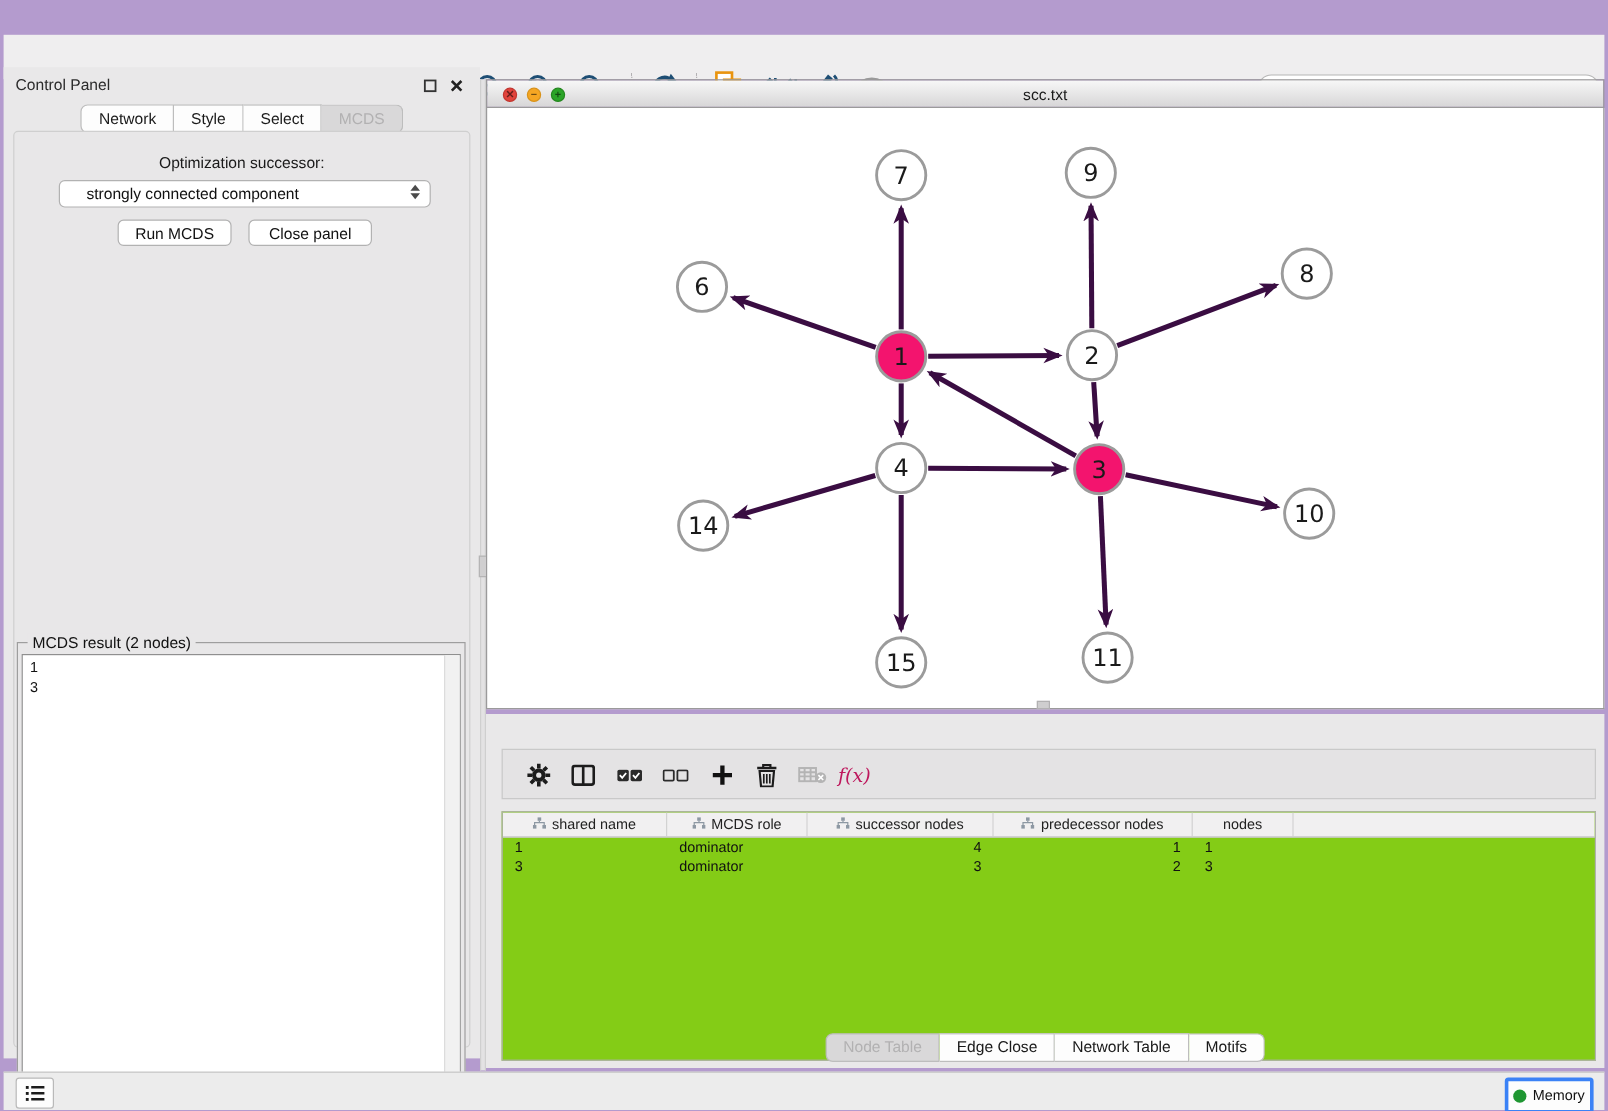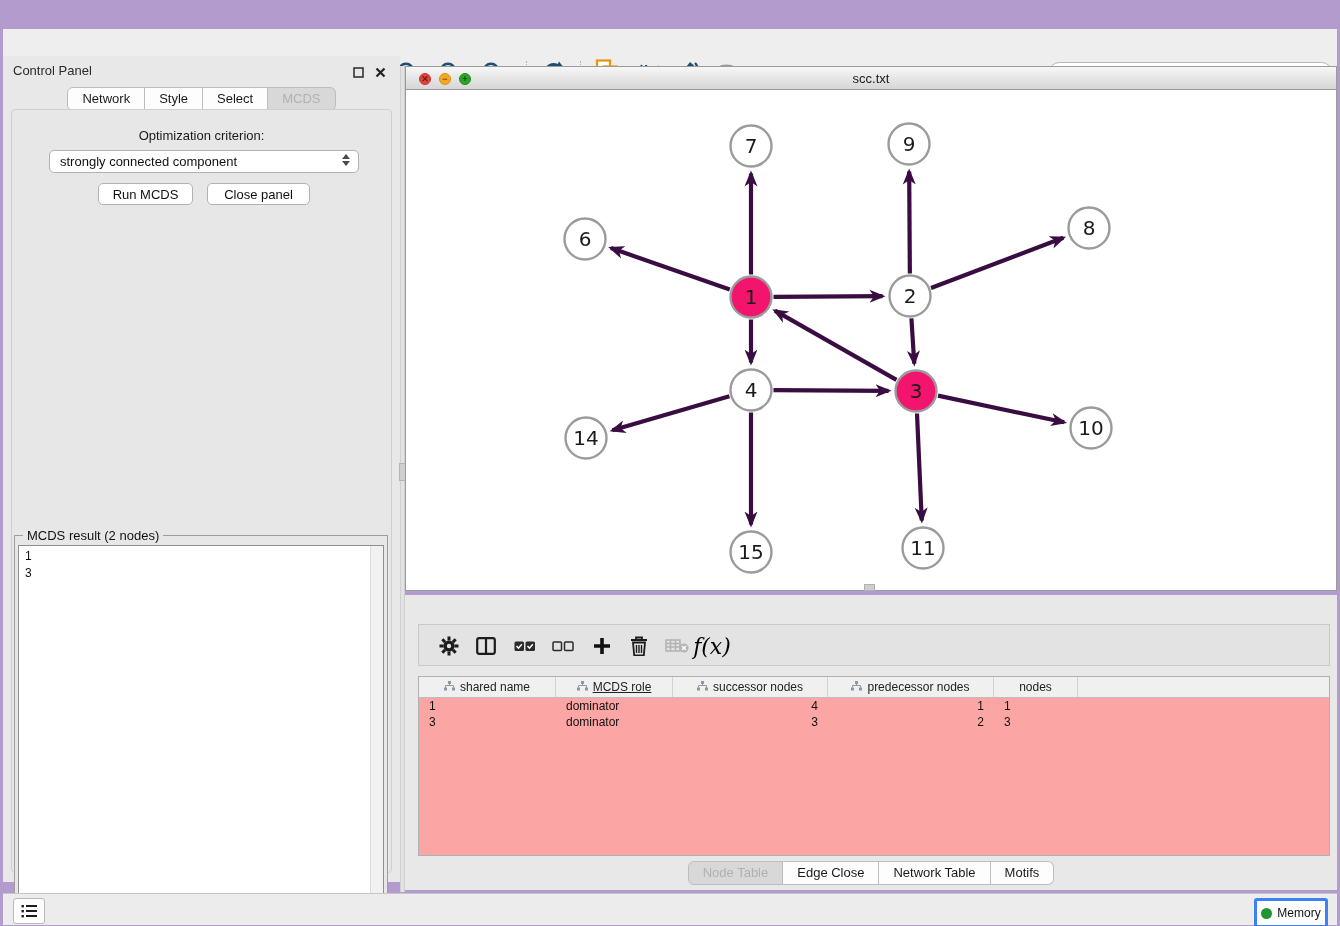--- a/index.html
+++ b/index.html
@@ -21,21 +21,21 @@
   .panel-title{position:absolute;left:10px;top:7px;font-size:13px;color:#2b2b2b;}
   .win-float{position:absolute;top:8px;width:11px;height:11px;}
   .win-close{position:absolute;top:8px;width:11px;height:11px;}
   .tabstrip{position:absolute;width:100%;display:flex;justify-content:center;}
   .tab{height:22px;line-height:22px;padding:0 14px;background:#fdfdfd;border:1px solid #bdbdbd;border-left:none;font-size:13px;color:#1a1a1a;}
   .tab:first-child{border-left:1px solid #bdbdbd;border-radius:6px 0 0 6px;}
   .tab:last-child{border-radius:0 6px 6px 0;}
   .tab.active{background:#d9d8d9;color:#b2b1b2;}
   #cp-content{position:absolute;left:8px;top:53px;width:379px;height:762px;background:#e8e7e8;border:1px solid #cfcfcf;border-radius:4px;}
   #opt-label{position:absolute;left:0;top:18px;width:100%;text-align:center;font-size:13px;color:#1a1a1a;}
-  #opt-select{position:absolute;left:37px;top:40px;width:310px;height:23px;background:#fff;border:1px solid #b2b2b2;border-radius:5px;font-size:13px;color:#111;line-height:21px;padding-left:10px;box-sizing:border-box;}
+  #opt-select{position:absolute;left:37px;top:40px;width:310px;height:23px;background:#fff;border:1px solid #b2b2b2;border-radius:5px;font-size:13px;color:#111;line-height:21px;padding-left:22px;box-sizing:border-box;}
   .sel-arrows{position:absolute;right:8px;top:3px;display:flex;flex-direction:column;gap:2px;}
   .tri-up{width:0;height:0;border-left:4px solid transparent;border-right:4px solid transparent;border-bottom:5px solid #4a4a4a;}
   .tri-dn{width:0;height:0;border-left:4px solid transparent;border-right:4px solid transparent;border-top:5px solid #4a4a4a;}
   .cp-btn{position:absolute;top:73px;height:22px;background:#fff;border:1px solid #b2b2b2;border-radius:5px;font-size:13px;color:#111;font-family:"Liberation Sans",sans-serif;}
   #mcds-result{position:absolute;left:2px;top:425px;width:372px;height:383px;border:1px solid #9e9e9e;background:#e8e7e8;}
   #mcds-legend{position:absolute;left:8px;top:-8px;background:#e8e7e8;padding:0 4px;font-size:13px;color:#111;}
   #mcds-text{position:absolute;left:3px;top:9px;right:3px;bottom:4px;background:#fff;border:1px solid #8f8f8f;font-size:12px;color:#111;padding:2px 0 0 6px;white-space:pre;line-height:17px;font-family:"Liberation Sans",sans-serif;}
   #mcds-scroll{position:absolute;right:4px;top:10px;width:12px;bottom:5px;background:#f1f1f1;border-left:1px solid #dcdcdc;}
   
   #v-splitter{left:400px;top:66px;width:5px;height:826px;background:#e3e2e3;border-left:1px solid #cfcfcf;border-right:1px solid #cfcfcf;box-sizing:border-box;}
@@ -44,22 +44,22 @@
   #net-window{left:405px;top:66px;width:932px;height:525px;}
   #net-titlebar{position:absolute;left:0;top:0;width:100%;height:24px;background:linear-gradient(#f7f7f7,#d7d6d7);border:1px solid #9b9a9b;box-sizing:border-box;}
   #net-title{width:100%;text-align:center;font-size:13px;color:#1a1a1a;line-height:23px;}
   .mac-dot{position:absolute;top:6px;width:12px;height:12px;border-radius:50%;box-sizing:border-box;display:flex;align-items:center;justify-content:center;font-size:9px;font-weight:bold;color:rgba(0,0,0,.55);line-height:1;}
   #net-canvas{position:absolute;left:0;top:24px;width:932px;height:501px;background:#fff;border:1px solid #9b9a9b;border-top:none;box-sizing:border-box;}
   #net-grip{position:absolute;left:458px;bottom:-1px;width:9px;height:5px;background:#cfcecf;border:1px solid #b2b1b2;}
   
   #table-panel{left:405px;top:595px;width:932px;height:295px;background:#e9e8e9;}
   #tp-toolbar{position:absolute;left:13px;top:29px;width:912px;height:42px;background:#e4e3e4;border:1px solid #c9c9c9;box-sizing:border-box;}
   .tp-icon{position:absolute;top:6px;width:30px;height:30px;display:flex;align-items:center;justify-content:center;}
-  .fx{font-family:"DejaVu Serif",serif;font-style:italic;font-size:22px;color:#000000;}
-  #data-table{position:absolute;left:13px;top:81px;width:912px;height:180px;background:#fca5a5;border:1px solid #b0b0b0;box-sizing:border-box;overflow:hidden;}
+  .fx{font-family:"DejaVu Serif",serif;font-style:italic;font-size:16px;color:#be185d;}
+  #data-table{position:absolute;left:13px;top:81px;width:912px;height:208px;background:#84cc16;border:1px solid #b0b0b0;box-sizing:border-box;overflow:hidden;}
   #thead{display:flex;height:20px;background:#f1f0f1;border-bottom:1px solid #bdbdbd;}
   .th{display:flex;align-items:center;justify-content:center;gap:5px;font-size:12px;color:#222;border-right:1px solid #d2d2d2;box-sizing:border-box;height:20px;}
   .tr{display:flex;height:16px;font-size:12px;color:#111;}
   .td{box-sizing:border-box;overflow:hidden;line-height:16px;}
   .td.l{text-align:left;padding-left:10px;}
   .td.r{text-align:right;padding-right:10px;}
   #tp-tabs{position:absolute;left:0;bottom:5px;width:100%;display:flex;justify-content:center;}
   
   #statusbar{left:3px;top:893px;width:1334px;height:31px;background:#ececec;border-top:1px solid #c6c6c6;}
   #list-btn{position:absolute;left:10px;top:4px;width:30px;height:24px;background:#fdfdfd;border:1px solid #b9b9b9;border-radius:3px;display:flex;align-items:center;justify-content:center;}
@@ -242,21 +242,21 @@
           </svg>
       </div>
     </div>
     <div class="tabstrip" style="top:31px" id="cp-tabs">
         <div class="tab">Network</div>
         <div class="tab">Style</div>
         <div class="tab">Select</div>
         <div class="tab active">MCDS</div>
       </div>
     <div id="cp-content">
-      <div id="opt-label">Optimization criterion:</div>
+      <div id="opt-label">Optimization successor:</div>
       <div id="opt-select">
         <span>strongly connected component</span>
         <span class="sel-arrows">
             <span class="tri-up"></span>
             <span class="tri-dn"></span>
           </span>
       </div>
       <button class="cp-btn" style="left:86px;width:95px">Run MCDS</button>
       <button class="cp-btn" style="left:195px;width:103px">Close panel</button>
       <div id="mcds-result">
@@ -391,21 +391,21 @@
             <span><svg width="11" height="10" viewBox="0 0 11 10">
                 <g fill="#8d98a3">
                   <rect x="4" y="0" width="3" height="3"></rect>
                   <rect x="0" y="6.5" width="3" height="3"></rect>
                   <rect x="8" y="6.5" width="3" height="3"></rect>
                 </g>
                 <path d="M5.5 3 v1.5 M1.5 6.5 V4.5 h8 V6.5" stroke="#8d98a3" stroke-width="1" fill="none"></path>
               </svg></span>
             <span>shared name</span>
           </div>
-          <div class="th" style="width: 117px; text-decoration: underline;">
+          <div class="th" style="width: 117px;">
             <span><svg width="11" height="10" viewBox="0 0 11 10">
                 <g fill="#8d98a3">
                   <rect x="4" y="0" width="3" height="3"></rect>
                   <rect x="0" y="6.5" width="3" height="3"></rect>
                   <rect x="8" y="6.5" width="3" height="3"></rect>
                 </g>
                 <path d="M5.5 3 v1.5 M1.5 6.5 V4.5 h8 V6.5" stroke="#8d98a3" stroke-width="1" fill="none"></path>
               </svg></span>
             <span>MCDS role</span>
           </div>

